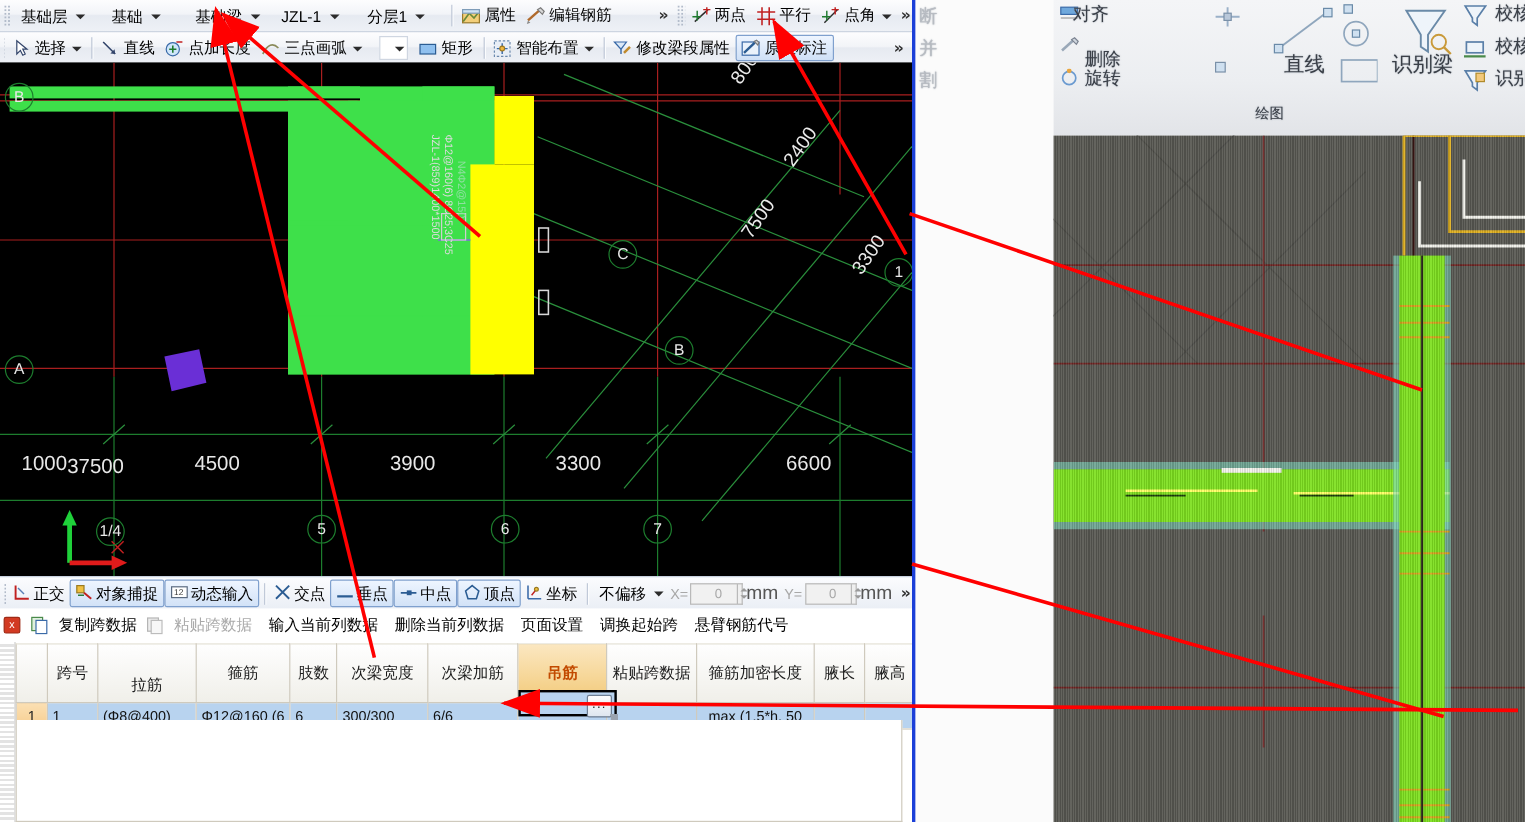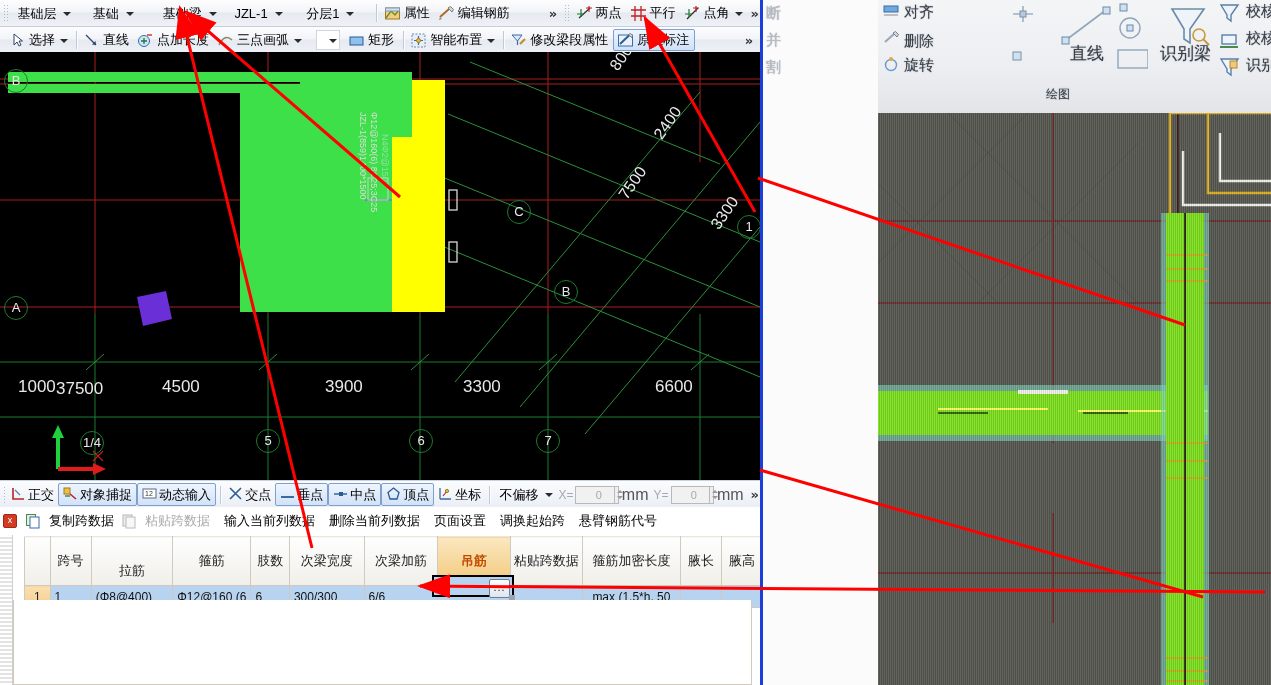--- a/index.html
+++ b/index.html
@@ -63,21 +63,21 @@
     border-bottom:1px solid #d5dbe4;display:flex;align-items:center;}
   .cmd{font-size:13px;padding:0 7px;white-space:nowrap;}
   .cmd.dis{color:#a9a9a9;}
   .closebadge{width:12px;height:12px;margin:0 4px 0 3px;background:#d23a22;border:1px solid #9e2a16;
     color:#fff;font-size:9px;line-height:11px;text-align:center;border-radius:2px;}
 
   
   #tbl{position:absolute;left:0;top:535px;width:763px;height:150px;background:#fff;}
   .leftrail{position:absolute;left:0;top:0;width:12px;height:150px;
     background:repeating-linear-gradient(to bottom,#fff 0 2px,#e3e3e3 2px 4px);border-right:1px solid #cfcfcf;}
-  table.grid{position:absolute;left:24px;top:1px;border-collapse:collapse;table-layout:fixed;}
+  table.grid{position:absolute;left:13px;top:1px;border-collapse:collapse;table-layout:fixed;}
   table.grid th{
     background:linear-gradient(to bottom,#fefefe,#f0efe9);
     border:1px solid #cfcabd;border-top:1px solid #e9e6dd;
     font-size:13px;font-weight:normal;color:#1a1a1a;padding:0;height:43px;vertical-align:middle;}
   table.grid th.hl{background:linear-gradient(to bottom,#fbe7c0,#f2c978);color:#c24a00;font-weight:bold;}
   table.grid th.split{vertical-align:bottom;padding-bottom:5px;}
   table.grid td{border:1px solid #cfcabd;height:21px;font-size:12px;padding:0 4px;
     background:#b8d3ef;color:#111;white-space:nowrap;overflow:hidden;}
   table.grid td.rowno{background:linear-gradient(to bottom,#fbdfb2,#f6cd8e);text-align:center;color:#222;}
   table.grid td.ctr{text-align:center;}
@@ -582,30 +582,30 @@
     <span class="ribtxt dim" style="left:-112px;top:4px">断</span>
     <span class="ribtxt dim" style="left:-112px;top:31px">并</span>
     <span class="ribtxt dim" style="left:-112px;top:58px">割</span>
 
     <span class="ico" style="position:absolute;left:5px;top:4px">
       <svg width="17" height="14" viewBox="0 0 17 14">
           <rect x="1" y="2" width="14" height="6" fill="#6fa8dc" stroke="#3a6aa8"></rect>
           <path d="M1 11 L15 11" stroke="#8a8a8a"></path>
         </svg>
     </span>
-    <span class="ribtxt" style="left:26px;top:3px">对齐</span>
+    <span class="ribtxt" style="left:16px;top:3px">对齐</span>
     <span class="arw" style="position:absolute;left:70px;top:4px;width:12px;height:14px"></span>
 
     <span class="ico" style="position:absolute;left:5px;top:30px">
       <svg width="17" height="15" viewBox="0 0 17 15">
           <path d="M2 12 L11 4" stroke="#9aa8b8" stroke-width="2.2"></path>
           <path d="M10 3 L14 7 L15.5 4.5 L12.5 1.5 Z" fill="#cfd6de" stroke="#7a8290"></path>
         </svg>
     </span>
-    <span class="ribtxt" style="left:26px;top:32px">删除</span>
+    <span class="ribtxt" style="left:26px;top:40px">删除</span>
 
     <span class="ico" style="position:absolute;left:5px;top:57px">
       <svg width="17" height="15" viewBox="0 0 17 15">
           <circle cx="8" cy="8" r="5.5" fill="none" stroke="#6a9ad0" stroke-width="1.4"></circle>
           <circle cx="8" cy="2" r="2" fill="#e8a640"></circle>
         </svg>
     </span>
     <span class="ribtxt" style="left:26px;top:56px">旋转</span>
 
     <svg style="position:absolute;left:130px;top:2px" width="140" height="78">

